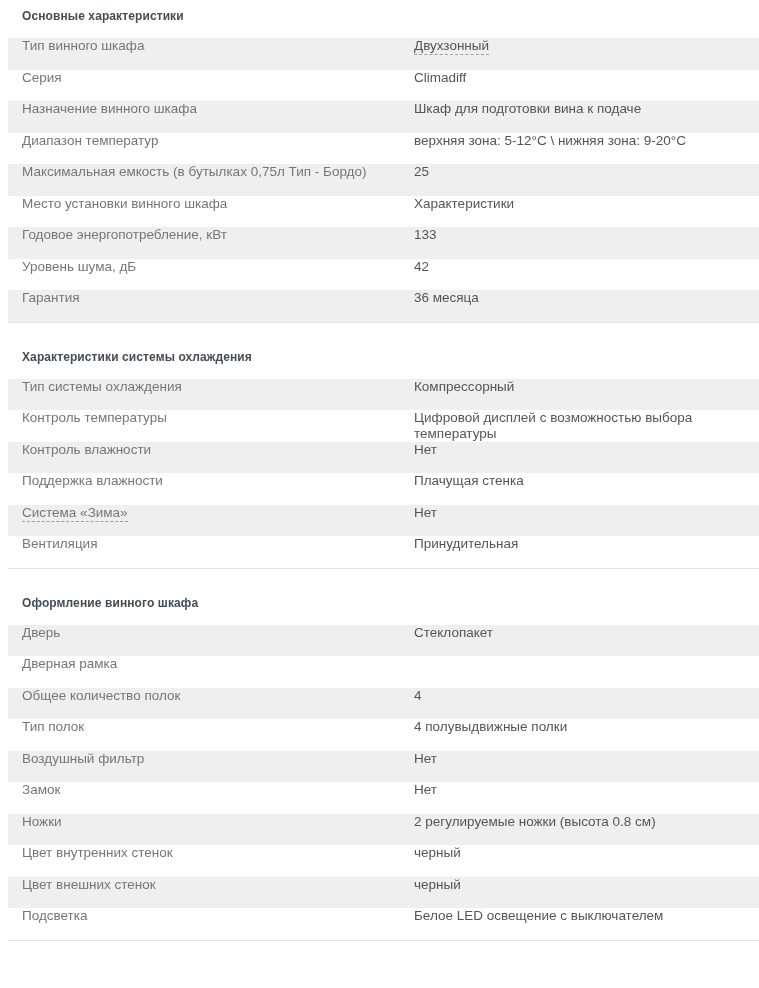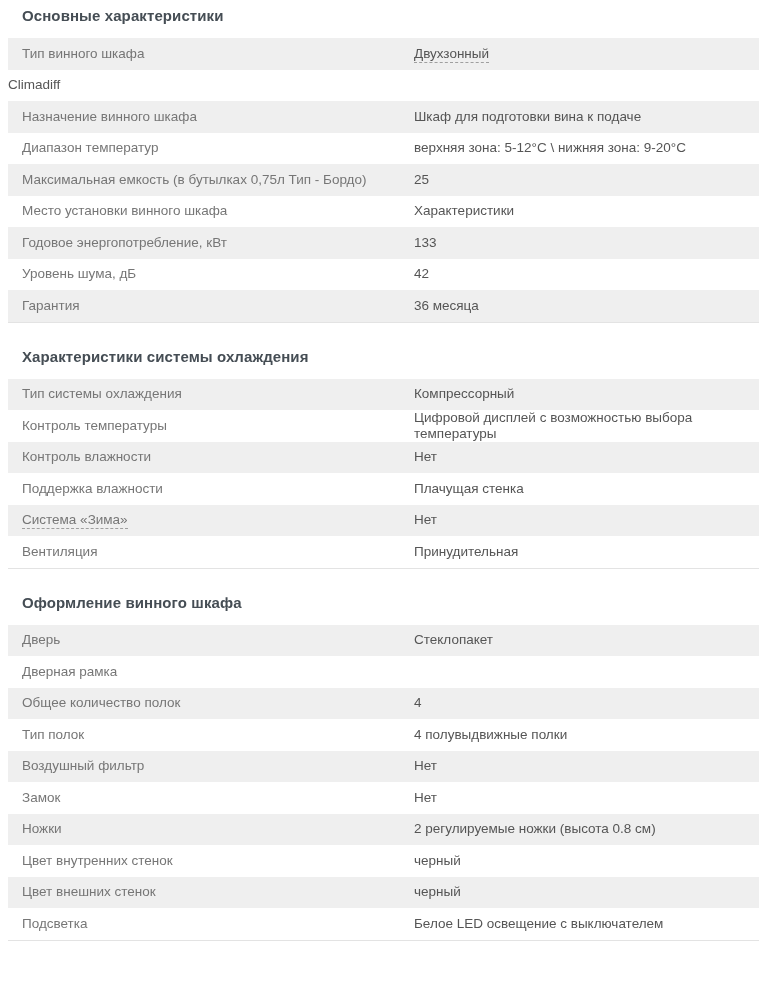--- a/index.html
+++ b/index.html
@@ -13,35 +13,35 @@
     font-family: "Liberation Sans", sans-serif;
     overflow: hidden;
   }
   .page {
     padding-top: 6px;
   }
   .spec-section + .spec-section {
     margin-top: 24px;
   }
   .section-title {
-    font-size: 15px;
+    font-size: 12px;
     font-weight: bold;
     color: #454d54;
     margin: 0 0 0 22px;
     line-height: 20px;
     letter-spacing: 0.1px;
   }
   .spec-table {
     margin-left: 8px;
     margin-top: 12px;
     border-bottom: 1px solid #e3e3e3;
   }
   .spec-row {
     display: flex;
-    align-items: center;
+    align-items: flex-start;
     height: 31.5px;
   }
   .spec-row:nth-child(odd) {
     background: #efefef;
   }
   .cell {
     font-size: 13.5px;
     line-height: 16px;
   }
   .cell.label {
@@ -68,20 +68,21 @@
 <div class="page">
 
   <section class="spec-section">
     <h2 class="section-title">Основные характеристики</h2>
     <div class="spec-table">
         <div class="spec-row">
           <div class="cell label"><span>Тип винного шкафа</span></div>
           <div class="cell value"><span class="dashed">Двухзонный</span></div>
         </div>
         <div class="spec-row">
+          <div class="cell label"><span>Серия</span></div>
           <div class="cell value"><span>Climadiff</span></div>
         </div>
         <div class="spec-row">
           <div class="cell label"><span>Назначение винного шкафа</span></div>
           <div class="cell value"><span>Шкаф для подготовки вина к подаче</span></div>
         </div>
         <div class="spec-row">
           <div class="cell label"><span>Диапазон температур</span></div>
           <div class="cell value"><span>верхняя зона: 5-12°C \ нижняя зона: 9-20°C</span></div>
         </div>

